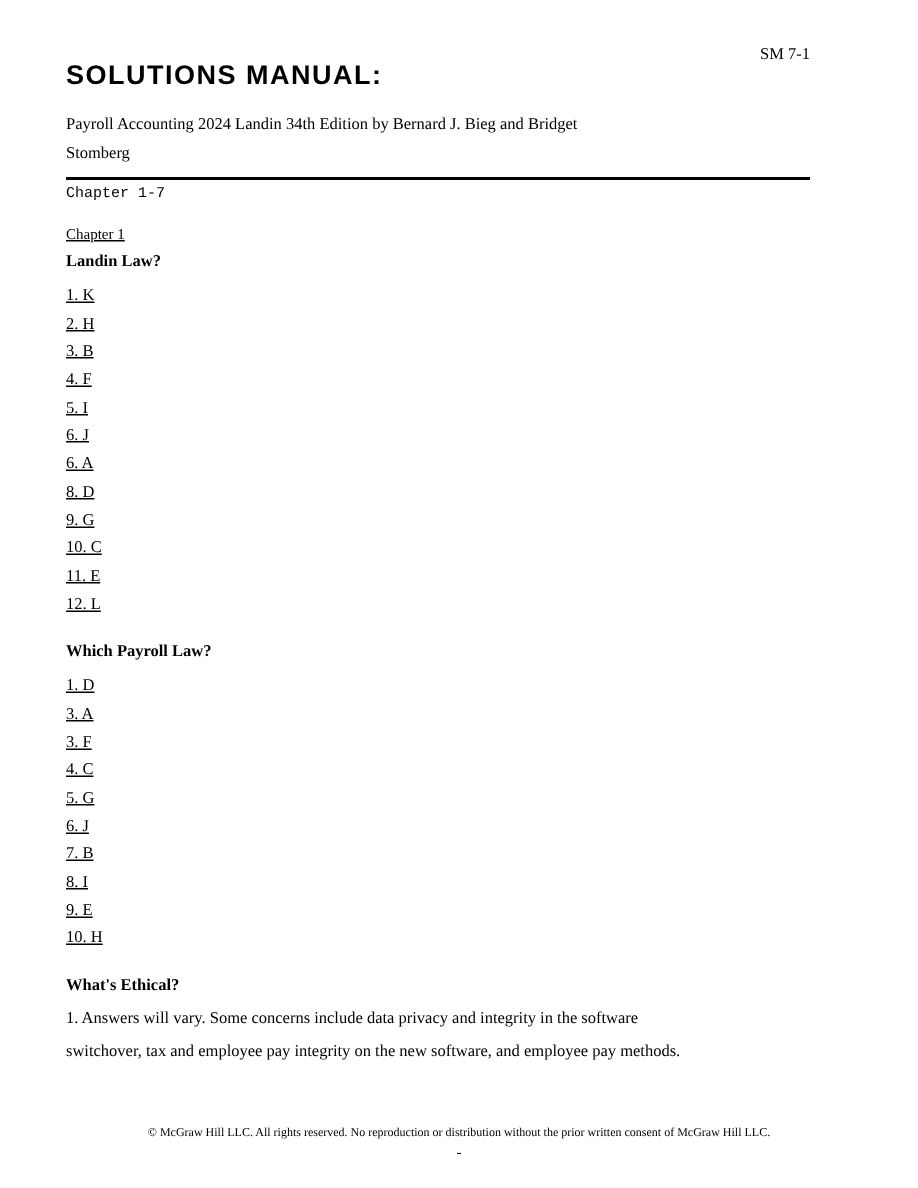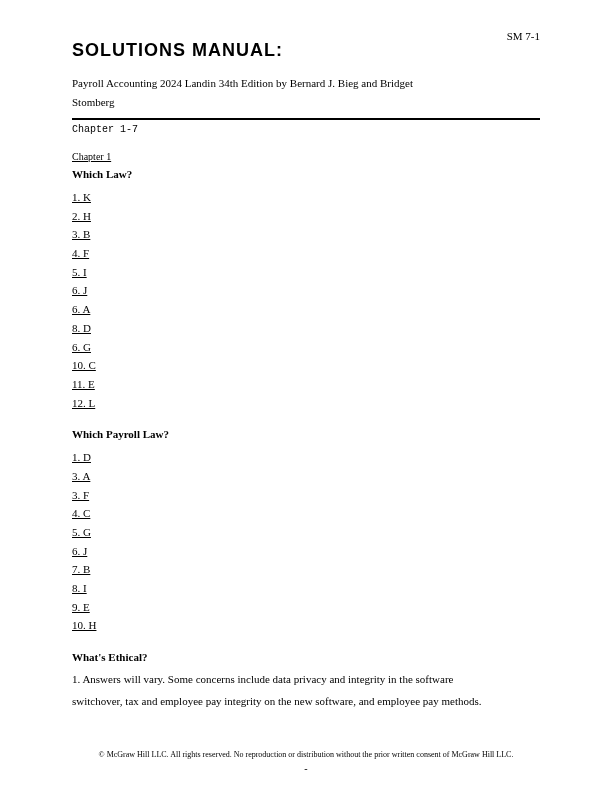--- a/index.html
+++ b/index.html
@@ -14,21 +14,21 @@
       background: #ffffff;
       font-family: 'Times New Roman', Times, serif;
       font-size: 11px;
       color: #000000;
       position: relative;
     }
 
     .page {
       width: 612px;
       min-height: 792px;
-      padding: 40px 72px 60px 72px;
+      padding: 40px 72px 60px 44px;
       position: relative;
     }
 
     .page-number {
       position: absolute;
       top: 30px;
       right: 72px;
       font-size: 11px;
     }
 
@@ -126,32 +126,32 @@
   <div class="subtitle">Stomberg</div>
 
   <hr class="divider">
 
   <div class="chapter-range">Chapter 1-7</div>
 
   <div class="spacer"></div>
 
   <div class="chapter-label">Chapter 1</div>
 
-  <div class="section-title">Which Law?</div>
+  <div class="section-title">Landin Law?</div>
 
   <ul class="answer-list">
     <li>1.   K</li>
     <li>2.   H</li>
     <li>3.   B</li>
     <li>4.   F</li>
     <li>5.   I</li>
     <li>6.   J</li>
     <li>6.   A</li>
     <li>8.   D</li>
-    <li>6.   G</li>
+    <li>9.   G</li>
     <li>10.  C</li>
     <li>11.  E</li>
     <li>12.  L</li>
   </ul>
 
   <div class="section-title">Which Payroll Law?</div>
 
   <ul class="answer-list">
     <li>1.   D</li>
     <li>3.   A</li>

